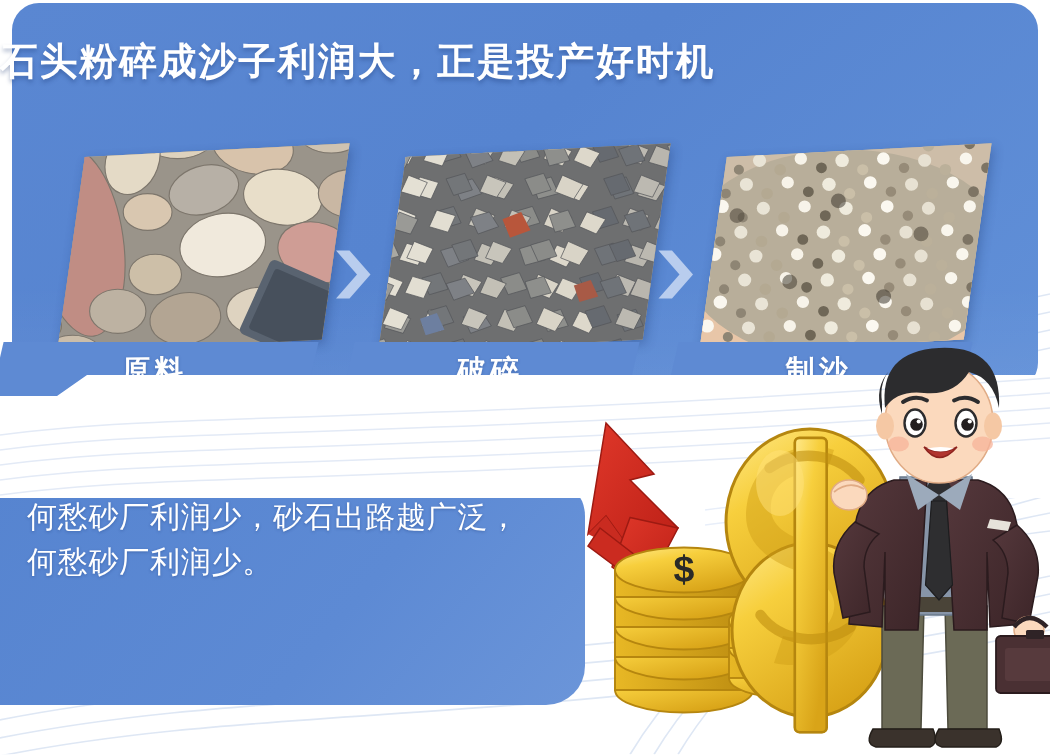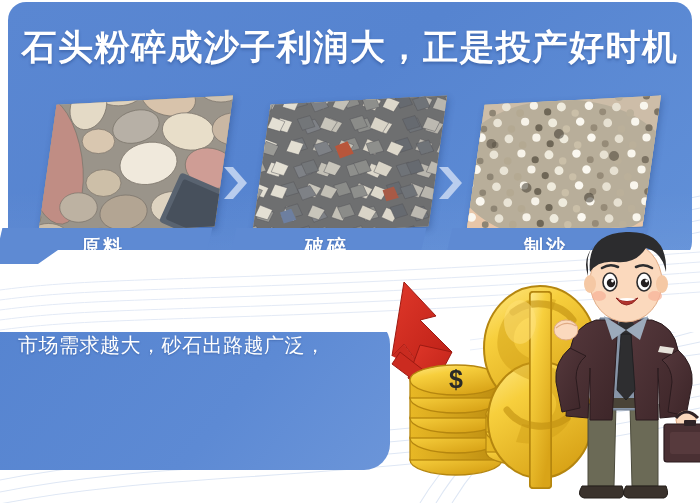--- a/index.html
+++ b/index.html
@@ -19,23 +19,23 @@
     z-index:1;
   }
   .top-panel:after{
     content:""; position:absolute; left:0; right:0; bottom:0; height:70px;
     background:linear-gradient(180deg,rgba(255,255,255,0) 0%,rgba(255,255,255,.05) 100%);
     border-radius:0 0 18px 18px;
   }
 
   
   .title{
-    position:absolute; left:0; top:24px; width:700px; text-align:center;
+    position:absolute; left:0; top:24px; width:700px; 
     z-index:4;
-    color:#ffffff; font-size:35px; font-weight:bold; letter-spacing:1.5px;
+    color:#ffffff; font-size:25px; font-weight:bold; letter-spacing:1.5px;
     text-shadow:0 2px 3px rgba(20,50,110,.35);
     white-space:nowrap;
   }
 
   
   .step{ position:absolute; z-index:4; }
   .step .photo{
     position:absolute; left:0; top:0; width:175px; height:131px;
     transform:skewX(-11deg) rotate(-3deg);
     box-shadow:2px 3px 7px rgba(20,45,100,.30);
@@ -299,21 +299,22 @@
       <path d="M0 50 C 120 34, 260 44, 700 12"></path>
       <path d="M0 60 C 120 44, 260 54, 700 22"></path>
       <path d="M0 70 C 120 54, 260 64, 700 32"></path>
       <path d="M0 80 C 120 64, 260 74, 700 42"></path>
     </g>
   </svg>
 
   <div class="bottom-panel"></div>
 
   <div class="copy">
-    <div class="l1">市场需求越大，砂石出路越广泛，</div>
+    <div class="l1">何愁砂厂利润少，砂石出路越广泛，</div>
+    <div class="l2">何愁砂厂利润少。</div>
   </div>
 
   <svg class="art" viewBox="0 0 700 503">
     <defs>
       <linearGradient id="gold" x1="0" y1="0" x2="0.6" y2="1">
         <stop offset="0%" stop-color="#ffe98a"></stop>
         <stop offset="35%" stop-color="#f7cf3d"></stop>
         <stop offset="100%" stop-color="#d9a418"></stop>
       </linearGradient>
       <linearGradient id="goldEdge" x1="0" y1="0" x2="1" y2="0">

